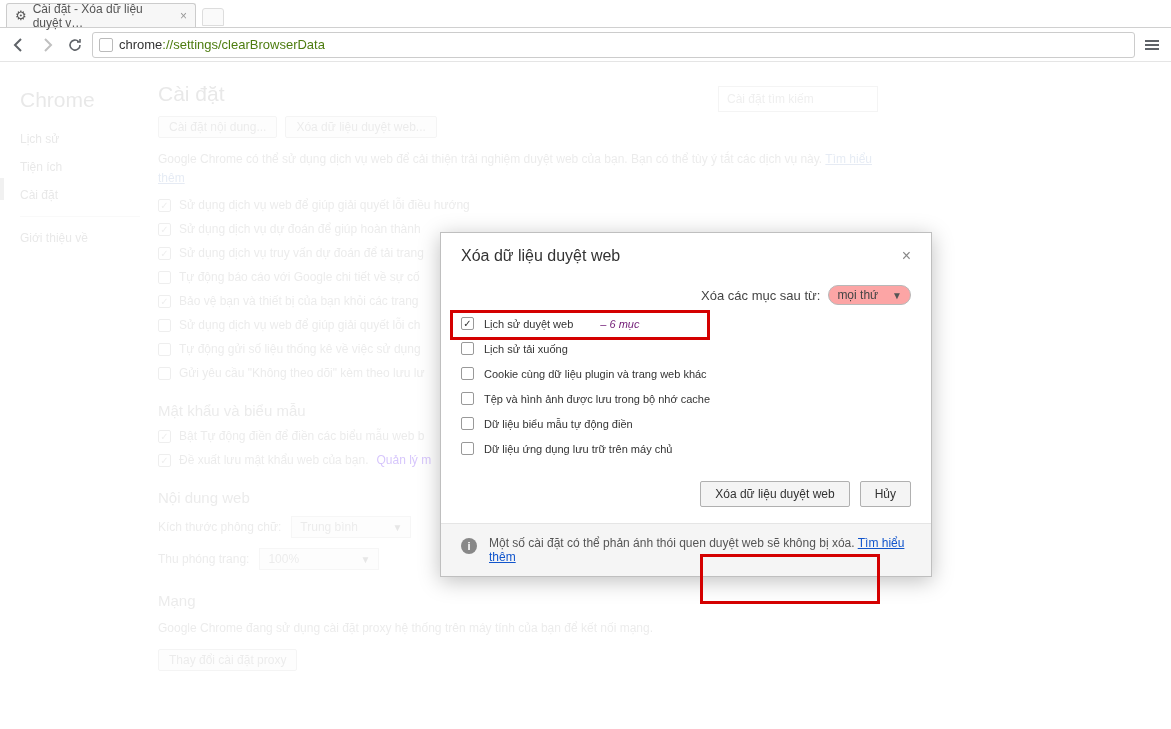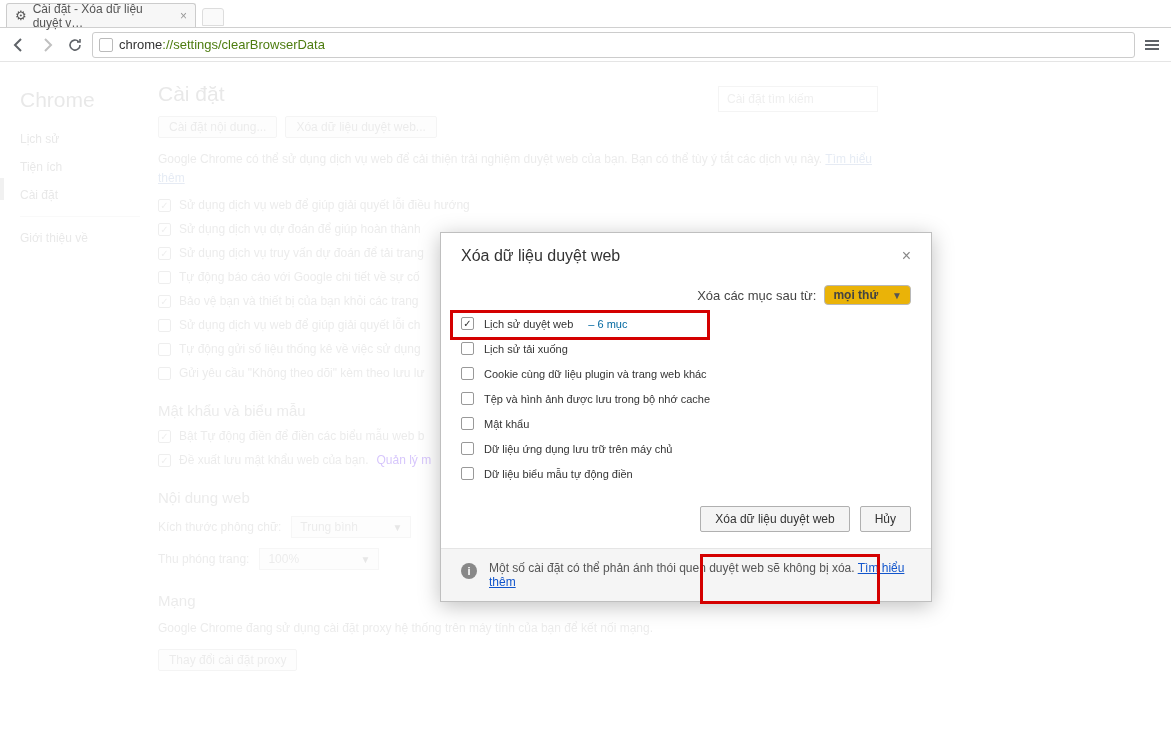--- a/index.html
+++ b/index.html
@@ -47,27 +47,27 @@
   .fake-select .arr { color:#bbb; font-size:10px; }
   .search-field { position:absolute; right:0; top:4px; width:160px; height:26px; border:1px solid #e0e0e0; color:#d0d0d0; font-size:12px; padding:0 8px; display:flex; align-items:center; }
 
   
   .modal { position:absolute; z-index:20; left:440px; top:170px; width:492px; background:#fff; border:1px solid #bfbfbf; box-shadow:0 4px 20px rgba(0,0,0,0.25); }
   .modal-head { display:flex; align-items:center; justify-content:space-between; padding:14px 20px 4px 20px; }
   .modal-title { font-size:16px; color:#333; }
   .modal-x { color:#888; font-size:16px; }
   .modal-body { padding:10px 20px 4px 20px; font-size:13px; color:#444; }
   .from-row { display:flex; align-items:center; gap:8px; margin:6px 0 10px 0;justify-content:flex-end; }
-  .sel { border:1px solid #b8b8b8; background:#eab308; padding:2px 8px; font-size:12px; display:inline-flex; align-items:center; gap:14px; border-radius:4px;font-weight:bold; }
+  .sel { border:1px solid #b8b8b8; background:#fca5a5; padding:2px 8px; font-size:12px; display:inline-flex; align-items:center; gap:14px; border-radius:10px; }
   .sel .arr { color:#555; font-size:10px; }
   .opt { display:flex; align-items:center; gap:10px; margin:12px 0; font-size:11px; color:#333; }
   .opt .cb { width:13px; height:13px; border:1px solid #999; border-radius:2px; display:inline-flex; align-items:center; justify-content:center; font-size:10px; background:#fff; }
   .opt .cb.on { background:#fff; }
   .opt .cb.on::before { content:"✓"; color:#333; }
-  .opt .extra { color:#0369a1; margin-left:5px; }
+  .opt .extra { color:#701a75; margin-left:17px;font-style:italic; }
   .highlight-1 { position:absolute; border:3px solid #d40000; pointer-events:none; z-index:30; }
   .modal-actions { display:flex; justify-content:flex-end; gap:10px; padding:10px 20px 16px 20px; }
   .pbtn { border:1px solid #b0b0b0; background:#f4f4f4; color:#333; padding:5px 14px; font-size:12px; border-radius:2px; }
   .modal-foot { background:#f5f5f5; border-top:1px solid #e5e5e5; padding:12px 20px; display:flex; gap:12px; font-size:12px; color:#555; }
   .info-icon { width:16px; height:16px; border-radius:50%; background:#888; color:#fff; display:inline-flex; align-items:center; justify-content:center; font-size:11px; font-weight:bold; flex:0 0 auto; margin-top:2px; }
   .modal-foot .lnk { color:#1155cc; text-decoration:underline; }
 
   svg { display:block; }
 </style>
 </head>
@@ -236,29 +236,25 @@
           <div class="opt">
             <span class="cb "></span>
             <span>Cookie cùng dữ liệu plugin và trang web khác</span>
           </div>
           <div class="opt">
             <span class="cb "></span>
             <span>Tệp và hình ảnh được lưu trong bộ nhớ cache</span>
           </div>
           <div class="opt">
             <span class="cb "></span>
-            <span>Mật khẩu</span>
+            <span>Dữ liệu biểu mẫu tự động điền</span>
           </div>
           <div class="opt">
             <span class="cb "></span>
             <span>Dữ liệu ứng dụng lưu trữ trên máy chủ</span>
-          </div>
-          <div class="opt">
-            <span class="cb "></span>
-            <span>Dữ liệu biểu mẫu tự động điền</span>
           </div>
         </div>
     </div>
     <div class="modal-actions">
       <div class="pbtn">Xóa dữ liệu duyệt web</div>
       <div class="pbtn">Hủy</div>
     </div>
     <div class="modal-foot">
       <span class="info-icon">i</span>
       <span>

